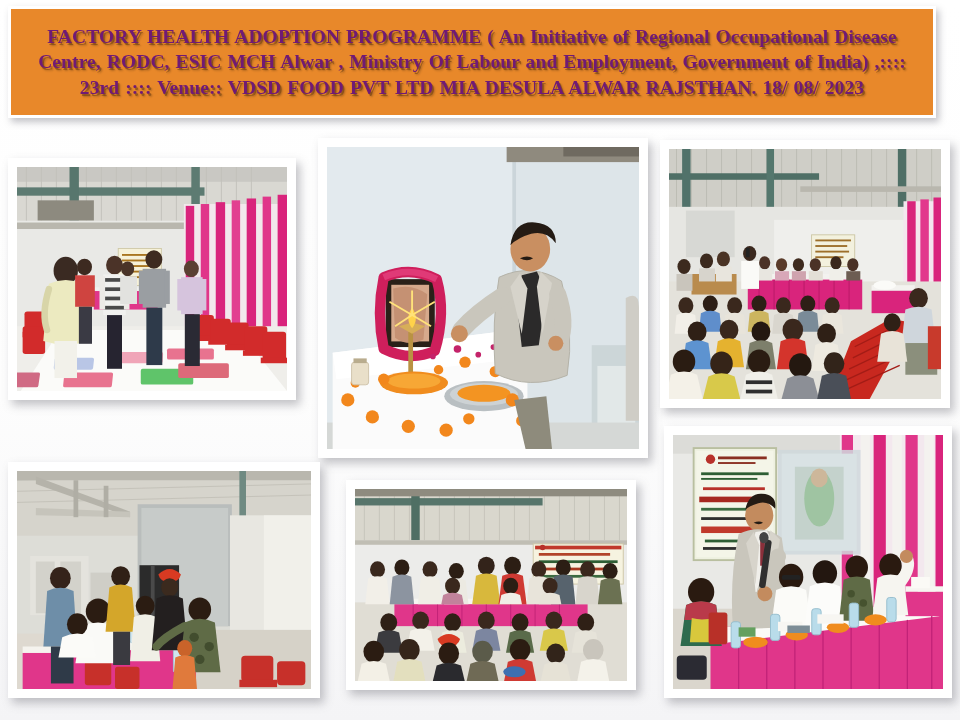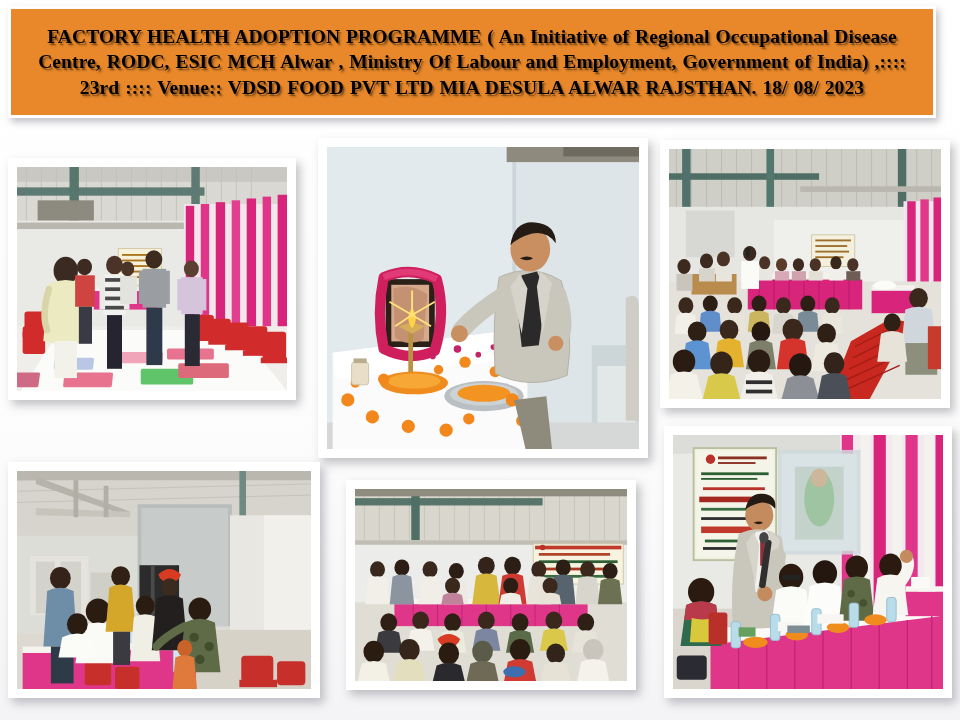--- a/index.html
+++ b/index.html
@@ -19,21 +19,21 @@
     position:absolute;left:8px;top:6px;width:928px;height:112px;
     background:#E8882A;
     border:3px solid #ffffff;
     box-sizing:border-box;
     box-shadow:3px 4px 7px rgba(120,120,130,.45);
     display:flex;align-items:center;justify-content:center;
     padding:2px 10px;
   }
   #title-text{
     margin:0;text-align:center;
-    color:#000000;
+    color:#701a75;
     font-family:"Liberation Serif", serif;
     font-weight:bold;
     font-size:19.5px;
     line-height:25.5px;
     letter-spacing:.1px;
     text-shadow:1.5px 1.5px 0 rgba(60,35,10,.38), 2.5px 2.5px 2px rgba(0,0,0,.22);
     word-spacing:1px;
   }
   
   .photo-frame{

